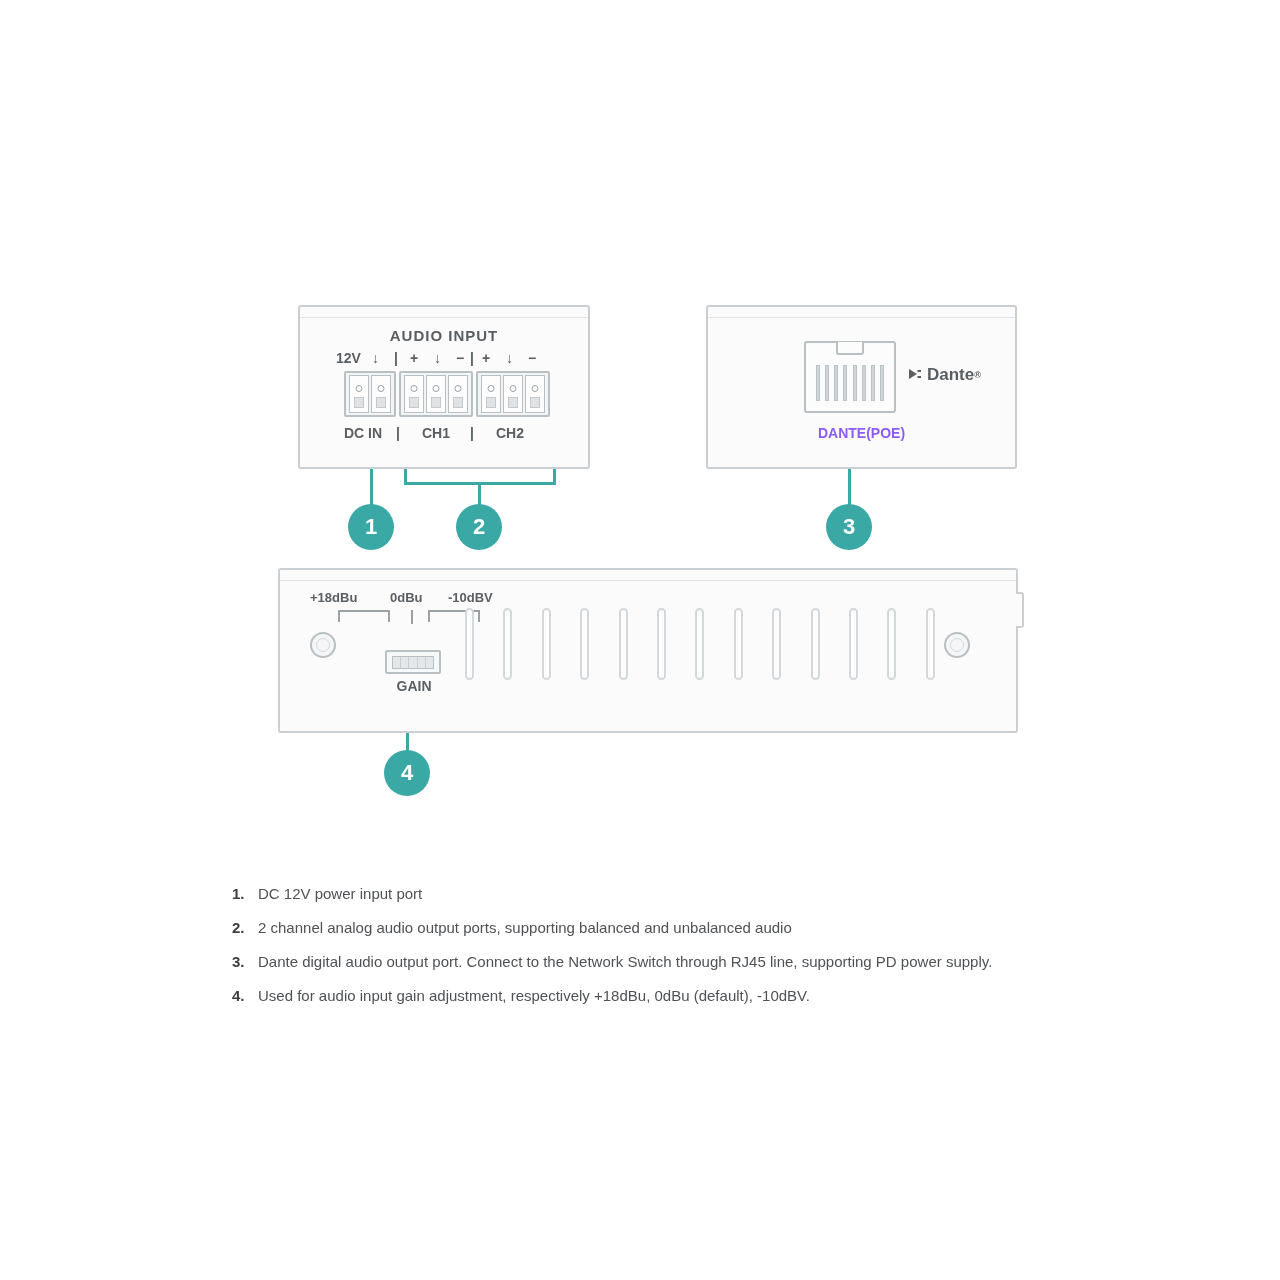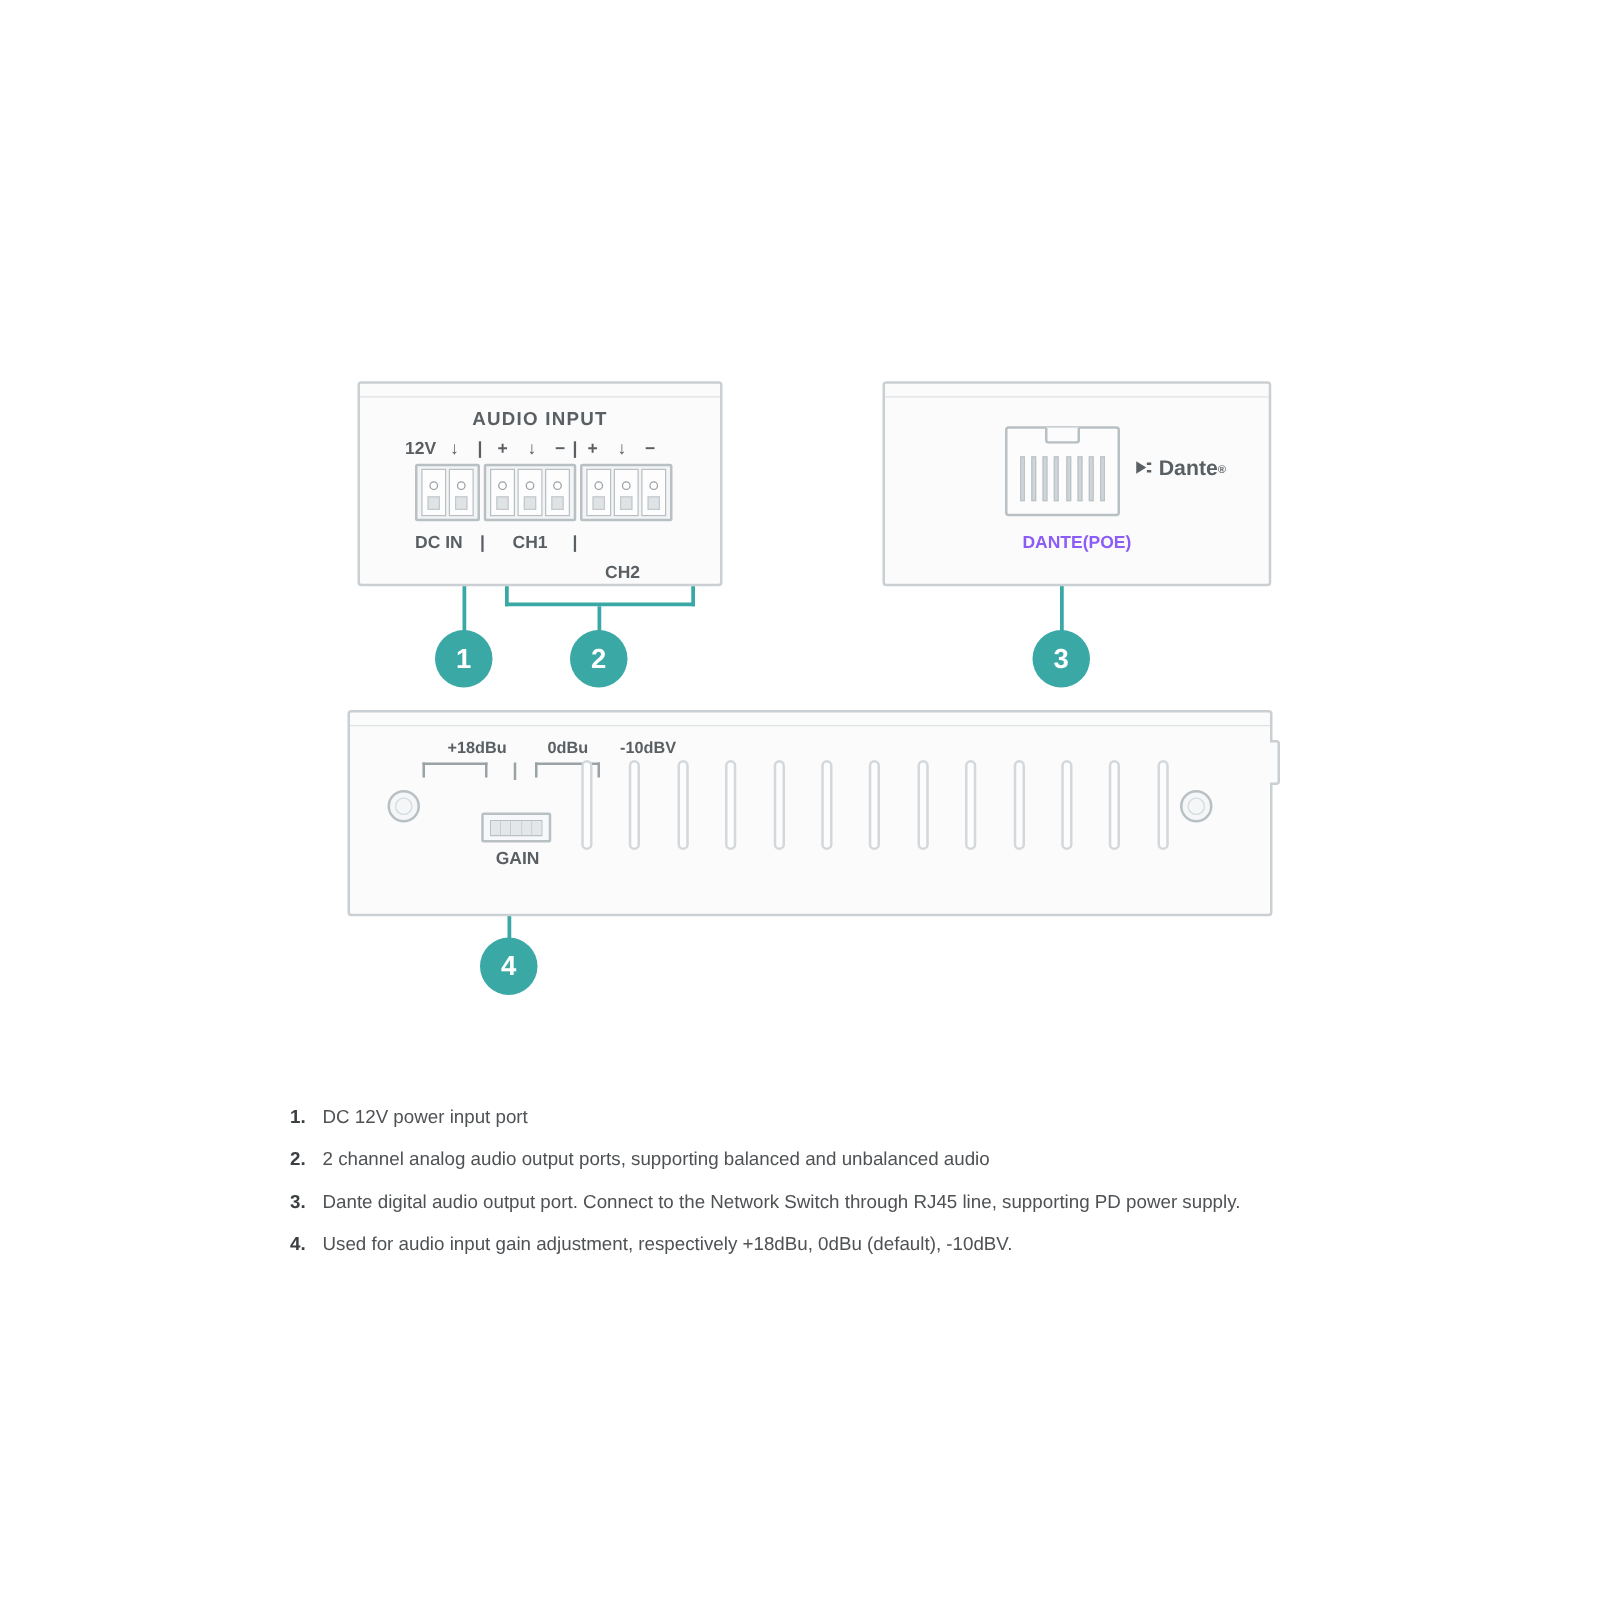--- a/index.html
+++ b/index.html
@@ -28,21 +28,21 @@
     position: absolute;
     left: 0;
     right: 0;
     top: 10px;
     height: 0;
     border-top: 1px solid #dde2e4;
   }
 
   
   #front-panel {
-    left: 286px;
+    left: 298px;
     top: 305px;
     width: 292px;
     height: 164px;
   }
   .label-audio-input {
     position: absolute;
     left: 0;
     right: 0;
     top: 20px;
     text-align: center;
@@ -276,21 +276,21 @@
   .gain-labels {
     position: absolute;
     top: 20px;
     left: 30px;
     width: 220px;
     height: 18px;
     font-size: 13px;
     font-weight: bold;
     color: #5a5f63;
   }
-  .gain-labels span { position: absolute; top: 0; margin-left: 48px; }
+  .gain-labels span { position: absolute; top: 0; }
   .gain-bracket {
     position: absolute;
     border: 2px solid #9aa2a6;
     border-bottom: none;
     box-sizing: border-box;
     height: 12px;
   }
   .gain-tick {
     position: absolute;
     width: 2px;
@@ -409,21 +409,21 @@
       <div class="term-cell"></div>
       <div class="term-cell"></div>
     </div>
   </div>
 
   <div class="port-names">
     <span style="left:8px;">DC IN</span>
     <span style="left:60px;">|</span>
     <span style="left:86px;">CH1</span>
     <span style="left:134px;">|</span>
-    <span style="left:160px;margin-top:24px;">CH2</span>
+    <span style="left:160px;">CH2</span>
   </div>
 </div>
 
 <div id="bracket"></div>
 <div class="leader-line" style="left:370px; top:469px; height:38px;"></div>
 <div class="leader-line" style="left:478px; top:485px; height:22px;"></div>
 <div class="leader-line" style="left:848px; top:449px; height:58px;"></div>
 <div class="leader-line" style="left:406px; top:713px; height:40px;"></div>
 
 <div class="callout" style="left:348px; top:504px;">1</div>

